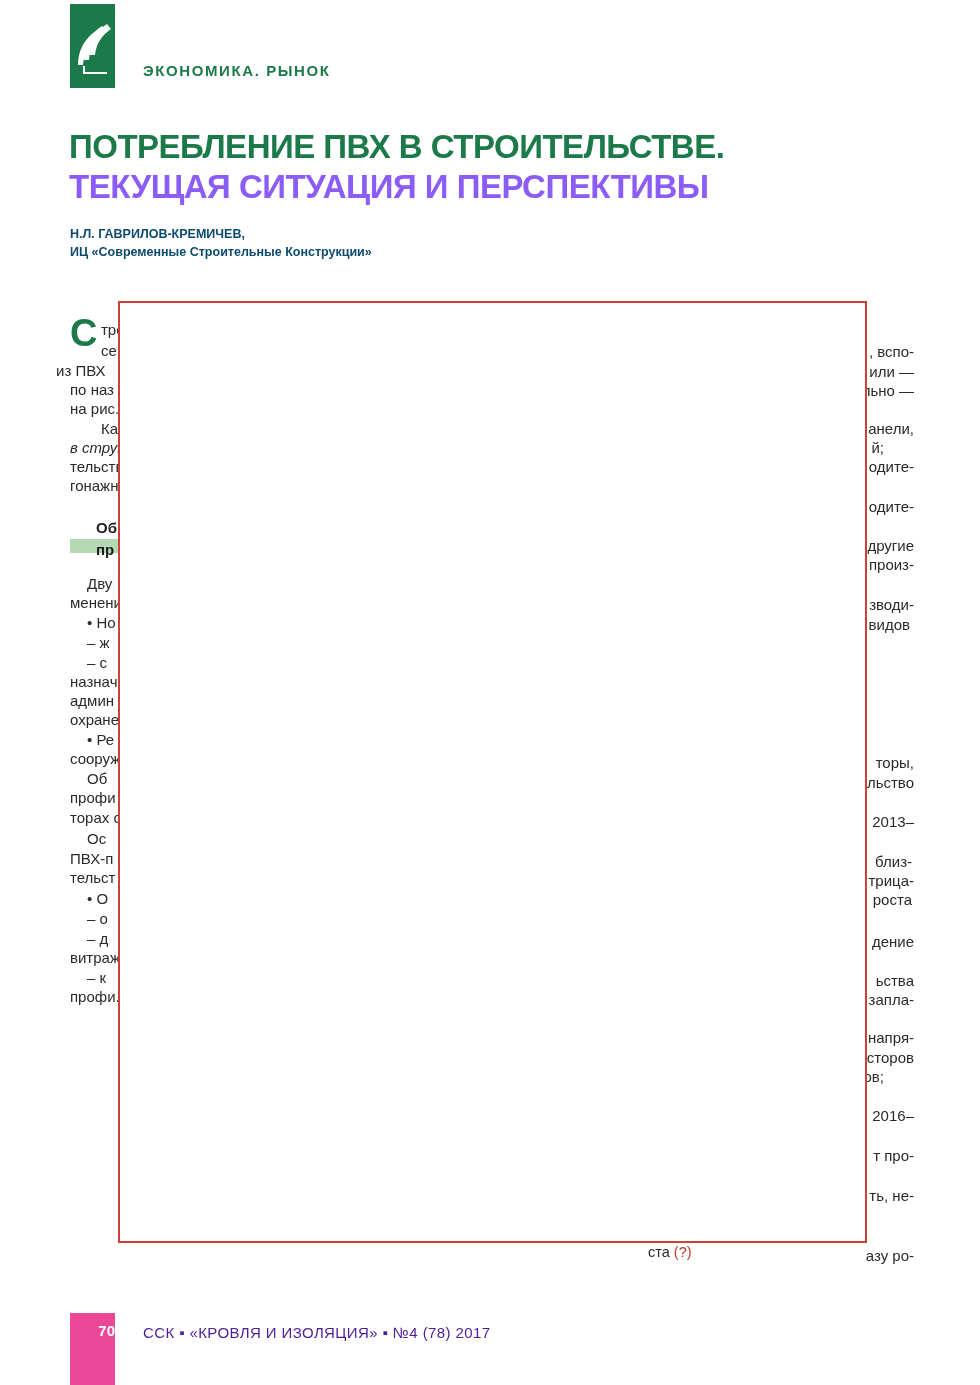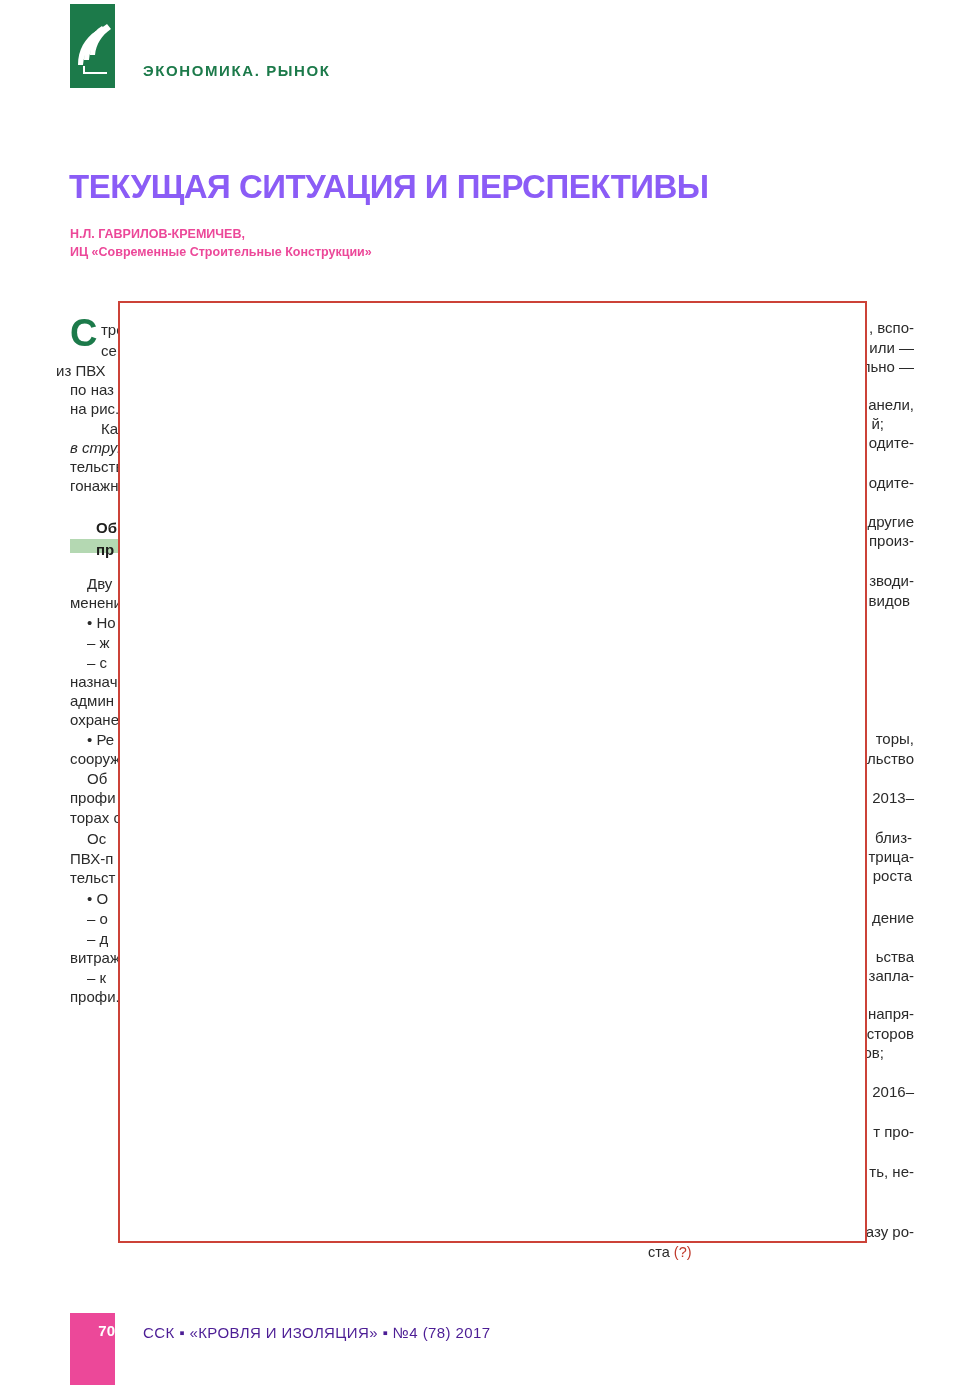--- a/index.html
+++ b/index.html
@@ -26,32 +26,32 @@
   .title-l1,.title-l2{
     position:absolute;left:69px;
     font-size:33px;font-weight:bold;letter-spacing:-0.5px;
     white-space:nowrap;
   }
   .title-l1{top:128px;color:#1c7a4a;}
   .title-l2{top:168px;color:#8b5cf6;}
   
   .author-name,.author-affil{
     position:absolute;left:70px;
-    font-size:12.5px;font-weight:bold;color:#ec4899;white-space:nowrap;
+    font-size:12.5px;font-weight:bold;color:#0c4a6e;white-space:nowrap;
   }
   .author-name{top:227px;}
   .author-affil{top:245px;}
   
   #text-layer{position:absolute;left:0;top:0;width:980px;height:1385px;z-index:1;}
   .frag{
     position:absolute;font-size:15px;line-height:19px;
     color:#2a2a2a;white-space:nowrap;
   }
   .frag.b{font-weight:bold;color:#1d1d1b;}
-  .frag.right{text-align:right;}
+  .frag.right{text-align:right;margin-top:24px;}
   .dropcap{
     position:absolute;left:70px;top:314px;
     font-size:38px;line-height:38px;font-weight:bold;color:#1c7a4a;
   }
   .subhead-highlight{
     position:absolute;left:70px;top:539px;width:48px;height:14px;
   }
   
   .figure-box{
     position:absolute;left:118px;top:301px;width:745px;height:938px;
@@ -92,20 +92,21 @@
         <path d="M8 61 C8 46 15 34 26 27 L30 32 C21 38 14 48 13 61 Z"></path>
         <path d="M14 56 C14 41 21 29 32 22 L36 27 C27 33 20 43 19 56 Z"></path>
         <path d="M20 51 C20 38 26 27 37 20 L41 25 C32 31 26 40 25 51 Z"></path>
         <rect x="13" y="62" width="2" height="8"></rect>
         <rect x="13" y="68" width="24" height="2"></rect>
       </g>
     </svg>
   </div>
   <div class="section-label">ЭКОНОМИКА. РЫНОК</div>
 
+  <div class="title-l1">ПОТРЕБЛЕНИЕ ПВХ В СТРОИТЕЛЬСТВЕ.</div>
   <div class="title-l2">ТЕКУЩАЯ СИТУАЦИЯ И ПЕРСПЕКТИВЫ</div>
 
   <div class="author-name">Н.Л. ГАВРИЛОВ-КРЕМИЧЕВ,</div>
   <div class="author-affil">ИЦ «Современные Строительные Конструкции»</div>
 
   <div id="text-layer">
     <div class="dropcap">С</div>
     <div class="subhead-highlight" style="background: rgb(180, 216, 178);"></div>
   <div class="frag" style="top: 320px; left: 101px;">тре</div>
       <div class="frag" style="top: 341px; left: 101px;">се</div>

